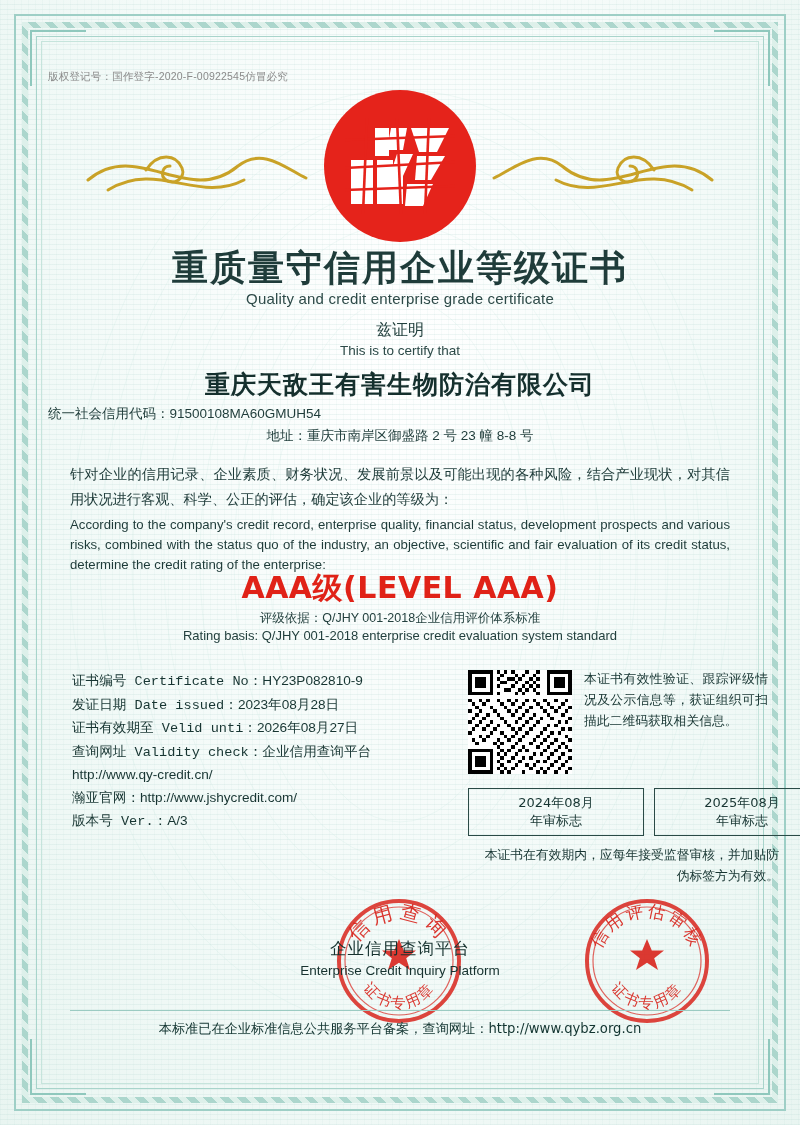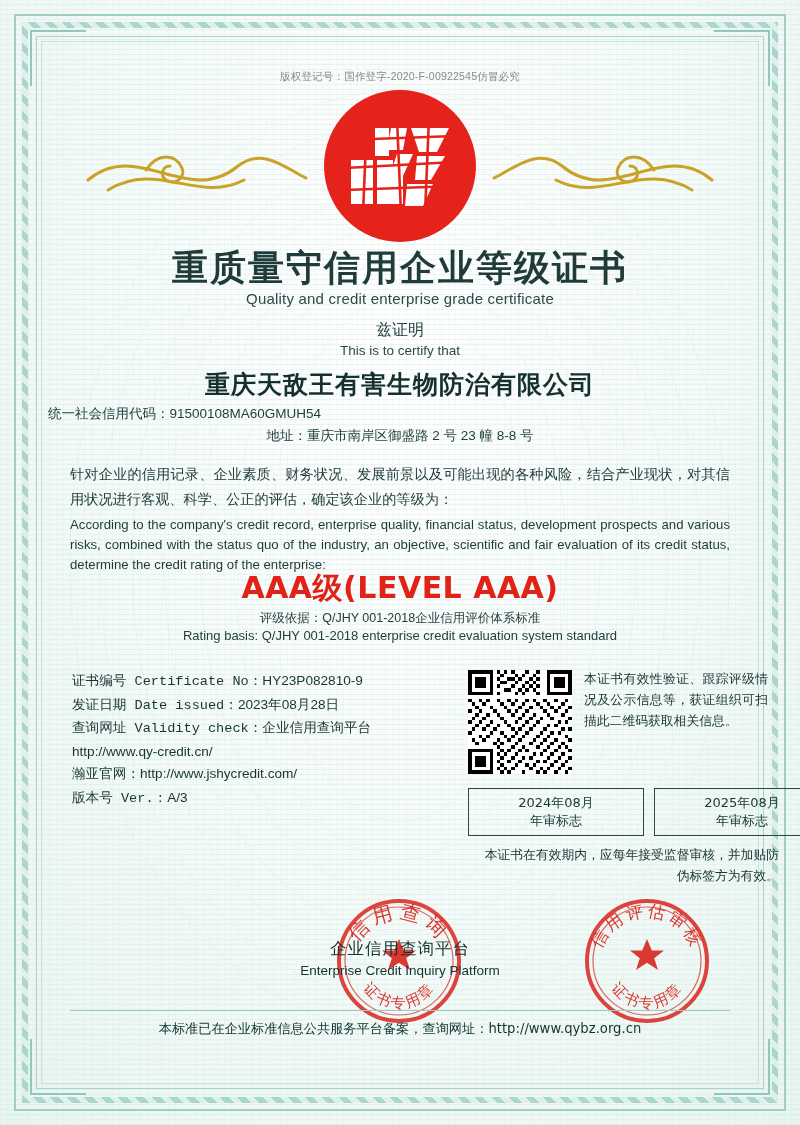--- a/index.html
+++ b/index.html
@@ -60,21 +60,21 @@
 
   .content {
     position: absolute;
     left: 48px; top: 48px; right: 48px; bottom: 48px;
   }
 
   .copyright-line {
     position: absolute;
     top: 22px;
     left: 0; right: 0;
-    text-align: center;
+    text-align: left;
     font-size: 10.5px;
     color: #8a8a8a;
     letter-spacing: 0.2px;
   }
 
   
   .flourish {
     position: absolute;
     top: 60px;
     left: 0; right: 0;
@@ -420,20 +420,23 @@
     <div class="level">AAA级(LEVEL AAA)</div>
     <div class="basis-cn">评级依据：Q/JHY 001-2018企业信用评价体系标准</div>
     <div class="basis-en">Rating basis: Q/JHY 001-2018 enterprise credit evaluation system standard</div>
 
     <div class="details">
       <div class="row">
         <span class="lbl-cn">证书编号 Certificate No：</span><span class="val">HY23P082810-9</span>
       </div>
       <div class="row">
         <span class="lbl-cn">发证日期 Date issued：</span><span class="val">2023年08月28日</span>
+      </div>
+      <div class="row">
+        <span class="lbl-cn">证书有效期至 Velid unti：</span><span class="val">2026年08月27日</span>
       </div>
       <div class="row">
         <span class="lbl-cn">查询网址 Validity check：</span><span class="val">企业信用查询平台</span>
       </div>
       <div class="row">
         <span class="val">http://www.qy-credit.cn/</span>
       </div>
       <div class="row">
         <span class="lbl-cn">瀚亚官网：</span><span class="val">http://www.jshycredit.com/</span>
       </div>

